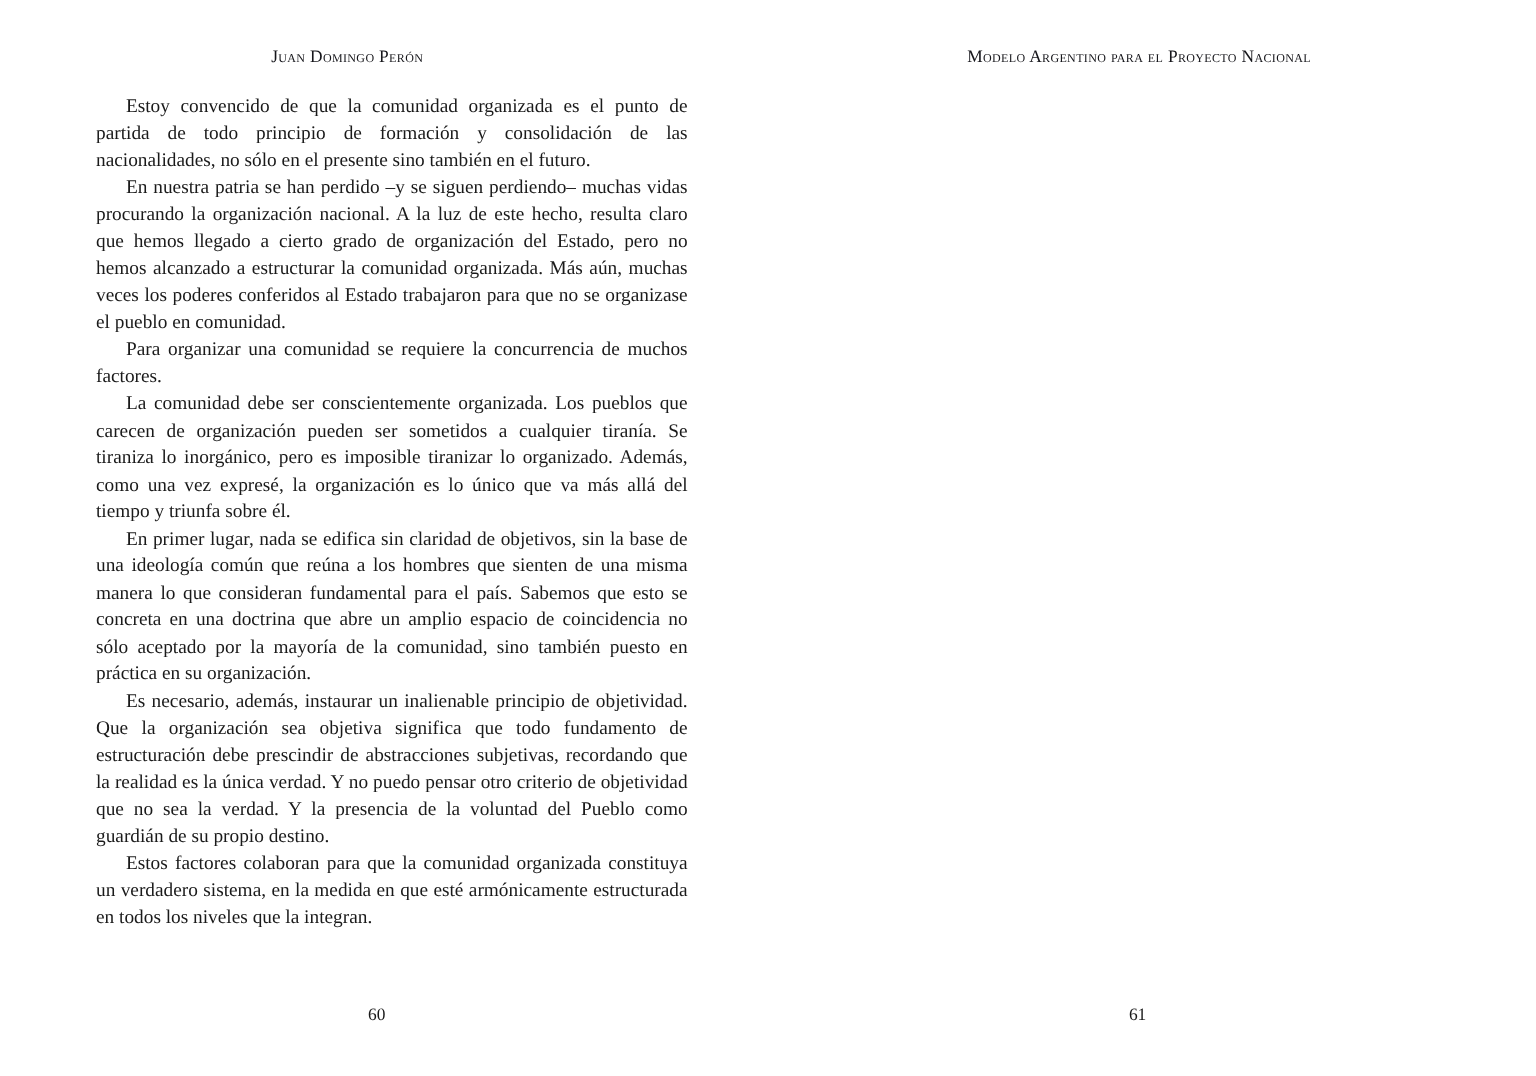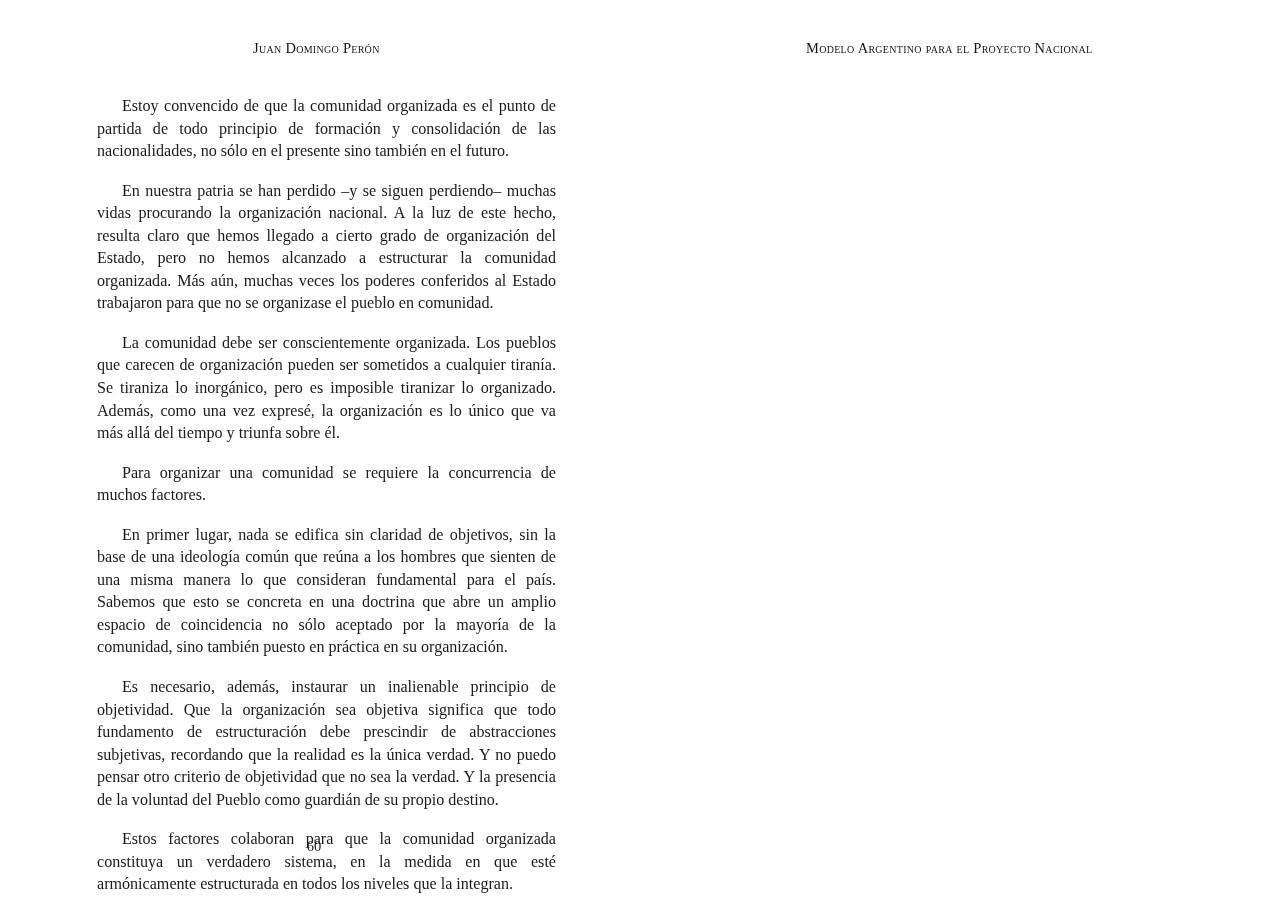--- a/index.html
+++ b/index.html
@@ -30,39 +30,39 @@
   
   .running-head {
     position: absolute;
     top: 40px;
     font-size: 14.5px;
     font-variant: small-caps;
     letter-spacing: 0.02em;
     color: #15151a;
     white-space: nowrap;
   }
-  .page-left .running-head  { left: 253px; }
+  .page-left .running-head  { left: 226px; }
   .page-right .running-head { left: 174px; }
 
   
   .textblock {
     position: absolute;
     top: 78px;
     width: 493px;
     font-size: 16.1px;
     line-height: 22.55px;
     text-align: justify;
     text-justify: inter-word;
     -webkit-hyphens: none;
     hyphens: none;
   }
   .page-left .textblock  { left: 80px; }
 
   .textblock p {
-    margin: 17px;
+    margin: 0;
     text-indent: 1.55em;
     font-family: Liberation Serif, serif;
   }
 
   
   .textblock p { text-align-last: left; }
 
   
   .folio {
     position: absolute;
@@ -80,30 +80,31 @@
 
 <div class="spread">
 
   <div class="page page-left">
 
     <div class="running-head">Juan Domingo Perón</div>
 
     <div class="textblock">
       <p>Estoy convencido de que la comunidad organizada es el punto de partida de todo principio de formación y consolidación de las nacionalidades, no sólo en el presente sino también en el futuro.</p>
       <p>En nuestra patria se han perdido –y se siguen perdiendo– muchas vidas procurando la organización nacional. A la luz de este hecho, resulta claro que hemos llegado a cierto grado de organización del Estado, pero no hemos alcanzado a estructurar la comunidad organizada. Más aún, muchas veces los poderes conferidos al Estado trabajaron para que no se organizase el pueblo en comunidad.</p>
+      <p>Para organizar una comunidad se requiere la concurrencia de muchos factores.</p>
       <p>La comunidad debe ser conscientemente organizada. Los pueblos que carecen de organización pueden ser sometidos a cualquier tiranía. Se tiraniza lo inorgánico, pero es imposible tiranizar lo organizado. Además, como una vez expresé, la organización es lo único que va más allá del tiempo y triunfa sobre él.</p>
-      <p>Para organizar una comunidad se requiere la concurrencia de muchos factores.</p>
       <p>En primer lugar, nada se edifica sin claridad de objetivos, sin la base de una ideología común que reúna a los hombres que sienten de una misma manera lo que consideran fundamental para el país. Sabemos que esto se concreta en una doctrina que abre un amplio espacio de coincidencia no sólo aceptado por la mayoría de la comunidad, sino también puesto en práctica en su organización.</p>
       <p>Es necesario, además, instaurar un inalienable principio de objetividad. Que la organización sea objetiva significa que todo fundamento de estructuración debe prescindir de abstracciones subjetivas, recordando que la realidad es la única verdad. Y no puedo pensar otro criterio de objetividad que no sea la verdad. Y la presencia de la voluntad del Pueblo como guardián de su propio destino.</p>
       <p>Estos factores colaboran para que la comunidad organizada constituya un verdadero sistema, en la medida en que esté armónicamente estructurada en todos los niveles que la integran.</p>
 
     </div>
 
     <div class="folio">60</div>
   </div>
 
   <div class="page page-right">
 
     <div class="running-head">Modelo Argentino para el Proyecto Nacional</div>
 
+    <div class="folio">61</div>
   </div>
 
 </div>
 
 </body></html>

